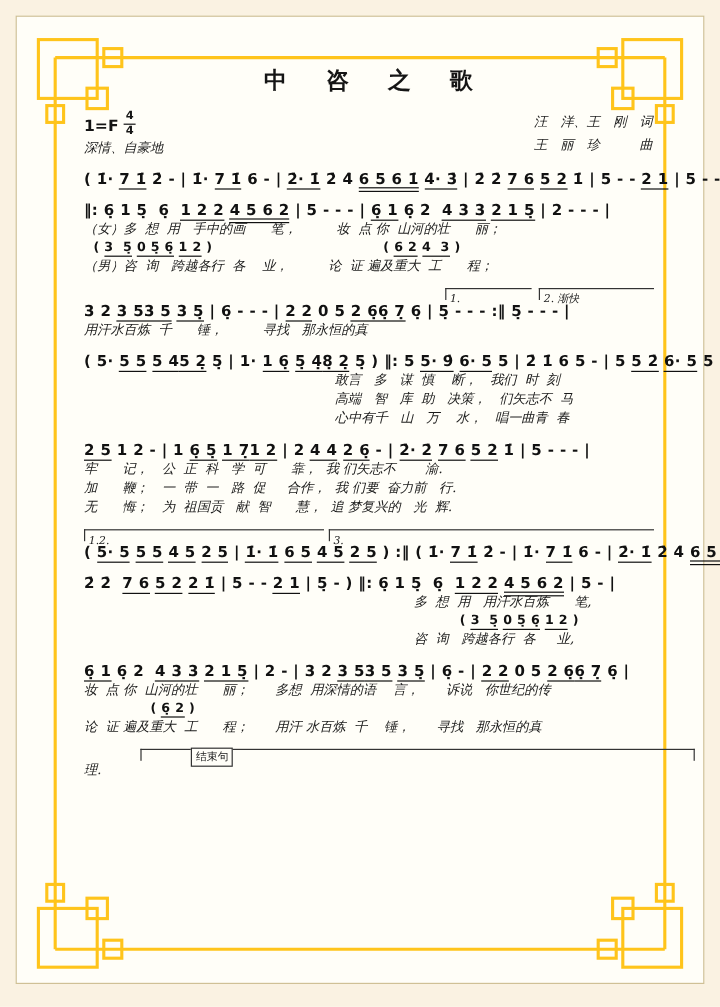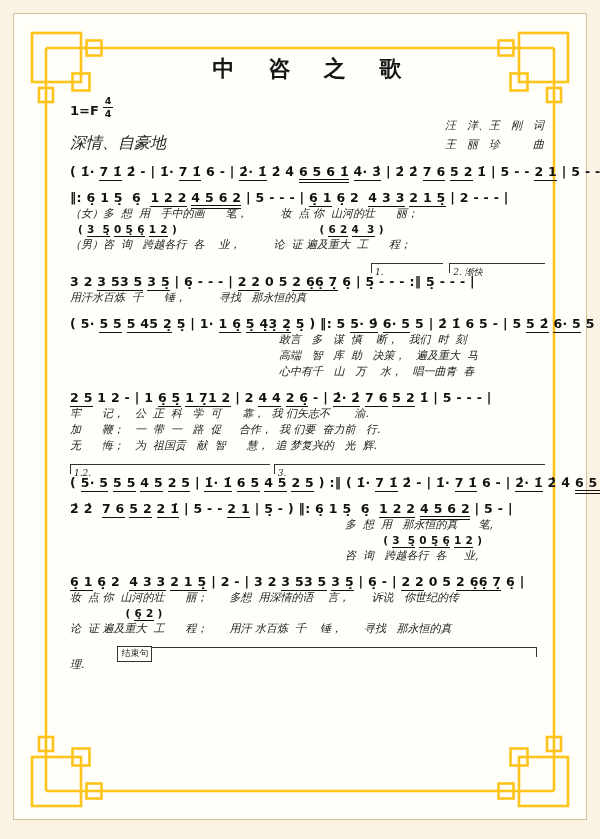--- a/index.html
+++ b/index.html
@@ -9,28 +9,28 @@
     font-family:"DejaVu Sans",sans-serif;
   }
   .paper{
     position:absolute;left:13px;top:13px;right:13px;bottom:19px;
     background:#FFFEF8;border:1px solid #CFC096;
   }
   svg.frame{position:absolute;left:0;top:0;pointer-events:none;}
   .content{position:absolute;left:70px;top:54px;width:474px;}
   .title{
     text-align:center;font-family:"DejaVu Serif",serif;font-weight:700;
-    font-size:22px;color:#151515;letter-spacing:13px;text-indent:13px;
+    font-size:19px;color:#151515;letter-spacing:13px;text-indent:13px;
   }
   .meta{display:flex;justify-content:space-between;align-items:flex-end;margin-top:12px;}
   .key-line{font-weight:700;font-size:13px;color:#151515;white-space:nowrap;}
   .frac{display:inline-block;vertical-align:-2px;margin-left:4px;text-align:center;font-size:9.5px;line-height:1;font-weight:700;}
   .frac .top{display:block;border-bottom:1px solid #151515;padding:0 2px 1px;}
   .frac .bot{display:block;padding-top:1px;}
-  .tempo{font-family:"DejaVu Serif",serif;font-style:italic;font-size:16px;color:#222;margin-top:15px;}
+  .tempo{font-family:"DejaVu Serif",serif;font-style:italic;font-size:11px;color:#222;margin-top:2px;}
   .credits{text-align:right;font-family:Liberation Serif, serif;font-style:italic;font-size:11px;line-height:1.75;color:#222;}
   .systems{margin-top:9px;}
   .system{margin-bottom:9px;}
   .notes{
     font-family:"DejaVu Sans",sans-serif;font-weight:700;font-size:12.5px;
     color:#111;white-space:pre;line-height:17px;letter-spacing:.3px;
   }
   .notes .u1{border-bottom:1.4px solid #111;padding-bottom:.5px;}
   .notes .u2{border-bottom:4px double #111;}
   .notes.subnotes{font-size:10.5px;line-height:15px;}
@@ -99,50 +99,50 @@
       </div>
       <div class="system">
         <div class="annot-row">
           <span class="volta" style="left: 63.5%; width: 15%;"><span class="volta-label">1.</span></span>
           <span class="volta" style="left: 80%; width: 20%;"><span class="volta-label">2. 渐快</span></span>
         </div>
         <div class="notes">3 2 <span class="u1">3 5</span><span class="u1">3 5</span> <span class="u1">3 5̣</span> | 6̣ - - - | <span class="u1">2 2</span> 0 5 <span class="u1">2 6̣</span><span class="u1">6̣ 7̣</span> 6̣ | 5̣ - - - :‖ 5̣ - - - |</div>
         <div class="lyrics">用汗水百炼  千      锤，　　　寻找   那永恒的真</div>
       </div>
       <div class="system">
-        <div class="notes">( 5· <span class="u1">5 5</span> <span class="u1">5 4</span><span class="u1">5 2̣</span> 5̣ | 1· <span class="u1">1 6̣</span> <span class="u1">5̣ 4̣</span><span class="u1">3̣ 2̣</span> 5̣ ) ‖: 5 <span class="u1">5· 9̇</span> <span class="u1">6· 5</span> 5 | 2̇ 1̇ 6 5 - | 5 <span class="u1">5 2̇</span> <span class="u1">6· 5</span> 5 |</div>
+        <div class="notes">( 5· <span class="u1">5 5</span> <span class="u1">5 4</span><span class="u1">5 2̣</span> 5̣ | 1· <span class="u1">1 6̣</span> <span class="u1">5̣ 4̣</span><span class="u1">8̣ 2̣</span> 5̣ ) ‖: 5 <span class="u1">5· 9̇</span> <span class="u1">6· 5</span> 5 | 2̇ 1̇ 6 5 - | 5 <span class="u1">5 2̇</span> <span class="u1">6· 5</span> 5 |</div>
         <div class="lyrics">　　　　　　　　　　　　　　　　　　　敢言   多   谋  慎    断，   我们  时  刻</div>
-        <div class="lyrics">　　　　　　　　　　　　　　　　　　　高端   智   库  助   决策，   遍及重大  马</div>
+        <div class="lyrics">　　　　　　　　　　　　　　　　　　　高端   智   库  助   决策，   们矢志不  马</div>
         <div class="lyrics">　　　　　　　　　　　　　　　　　　　心中有千   山   万    水，   唱一曲青  春</div>
       </div>
       <div class="system">
         <div class="notes"><span class="u1">2 5</span> 1 2 - | 1 <span class="u1">6̣ 5̣</span> <span class="u1">1 7̣</span><span class="u1">1 2</span> | 2 <span class="u1">4 4</span> <span class="u1">2 6̣</span> - | <span class="u1">2̇· 2̇</span> <span class="u1">7 6</span> <span class="u1">5 2</span> 1̇ | 5 - - - |</div>
         <div class="lyrics">牢      记，　公  正  科   学  可      靠，  我 们矢志不       渝.</div>
         <div class="lyrics">加      鞭；　一  带  一   路  促     合作，  我 们要  奋力前   行.</div>
         <div class="lyrics">无      悔；　为  祖国贡   献  智      慧，  追 梦复兴的   光  辉.</div>
       </div>
       <div class="system">
         <div class="annot-row">
           <span class="volta" style="left: 0%; width: 42%;"><span class="volta-label">1.2.</span></span>
           <span class="volta" style="left: 43%; width: 57%;"><span class="volta-label">3.</span></span>
         </div>
         <div class="notes">( <span class="u1">5· 5</span> <span class="u1">5 5</span> <span class="u1">4 5</span> <span class="u1">2 5</span> | <span class="u1">1̇· 1̇</span> <span class="u1">6 5</span> <span class="u1">4 5</span> <span class="u1">2 5</span> ) :‖ ( 1̇· <span class="u1">7 1̇</span> 2̇ - | 1̇· <span class="u1">7 1̇</span> 6 - | <span class="u1">2̇· 1̇</span> 2̇ 4̇ <span class="u2">6 5 6 1̇</span>  |</div>
       </div>
       <div class="system">
         <div class="notes">2̇ 2̇  <span class="u1">7 6</span> <span class="u1">5 2</span> <span class="u1">2 1̇</span> | 5 - - <span class="u1">2 1</span> | 5̣ - ) ‖: 6̣ 1 5̣  6̣  <span class="u1">1 2 2</span> <span class="u2">4 5 6 2</span> | 5 - |</div>
-        <div class="lyrics">　　　　　　　　　　　　　　　　　　　　　　　　　多  想  用   那永恒的真      笔,</div>
+        <div class="lyrics">　　　　　　　　　　　　　　　　　　　　　　　　　多  想  用   用汗水百炼      笔,</div>
         <div class="notes subnotes">　　　　　　　　　　　　　　　　　　　　　　　　　　　　　( <span class="u1">3  5̣</span> <span class="u1">0 5̣ 6̣</span> <span class="u1">1 2</span> )</div>
         <div class="lyrics">　　　　　　　　　　　　　　　　　　　　　　　　　咨  询   跨越各行  各     业,</div>
       </div>
       <div class="system">
         <div class="notes"><span class="u1">6̣ 1</span> 6̣ 2  <span class="u1">4 3 3</span> <span class="u1">2 1 5̣</span> | 2 - | 3 2 <span class="u1">3 5</span><span class="u1">3 5</span> <span class="u1">3 5̣</span> | 6̣ - | <span class="u1">2 2</span> 0 5 <span class="u1">2 6̣</span><span class="u1">6̣ 7̣</span> 6̣ |</div>
         <div class="lyrics">妆  点 你  山河的壮      丽；　　多想  用深情的语    言，　　诉说   你世纪的传</div>
         <div class="notes subnotes">              ( <span class="u1">6̣ 2</span> )</div>
         <div class="lyrics">论  证 遍及重大  工      程；　　用汗 水百炼  千    锤，　　寻找   那永恒的真</div>
       </div>
       <div class="system">
         <div class="annot-row">
-          <span class="volta tick-right" style="left: 10%; width: 88%;"><span class="volta-label boxed">结束句</span></span>
+          <span class="volta tick-right" style="left: 10%; width: 88%; padding-left: 42px;"><span class="volta-label boxed">结束句</span></span>
         </div>
         <div class="lyrics">理.</div>
       </div>
     </div>
 </div>
 
 </body></html>

